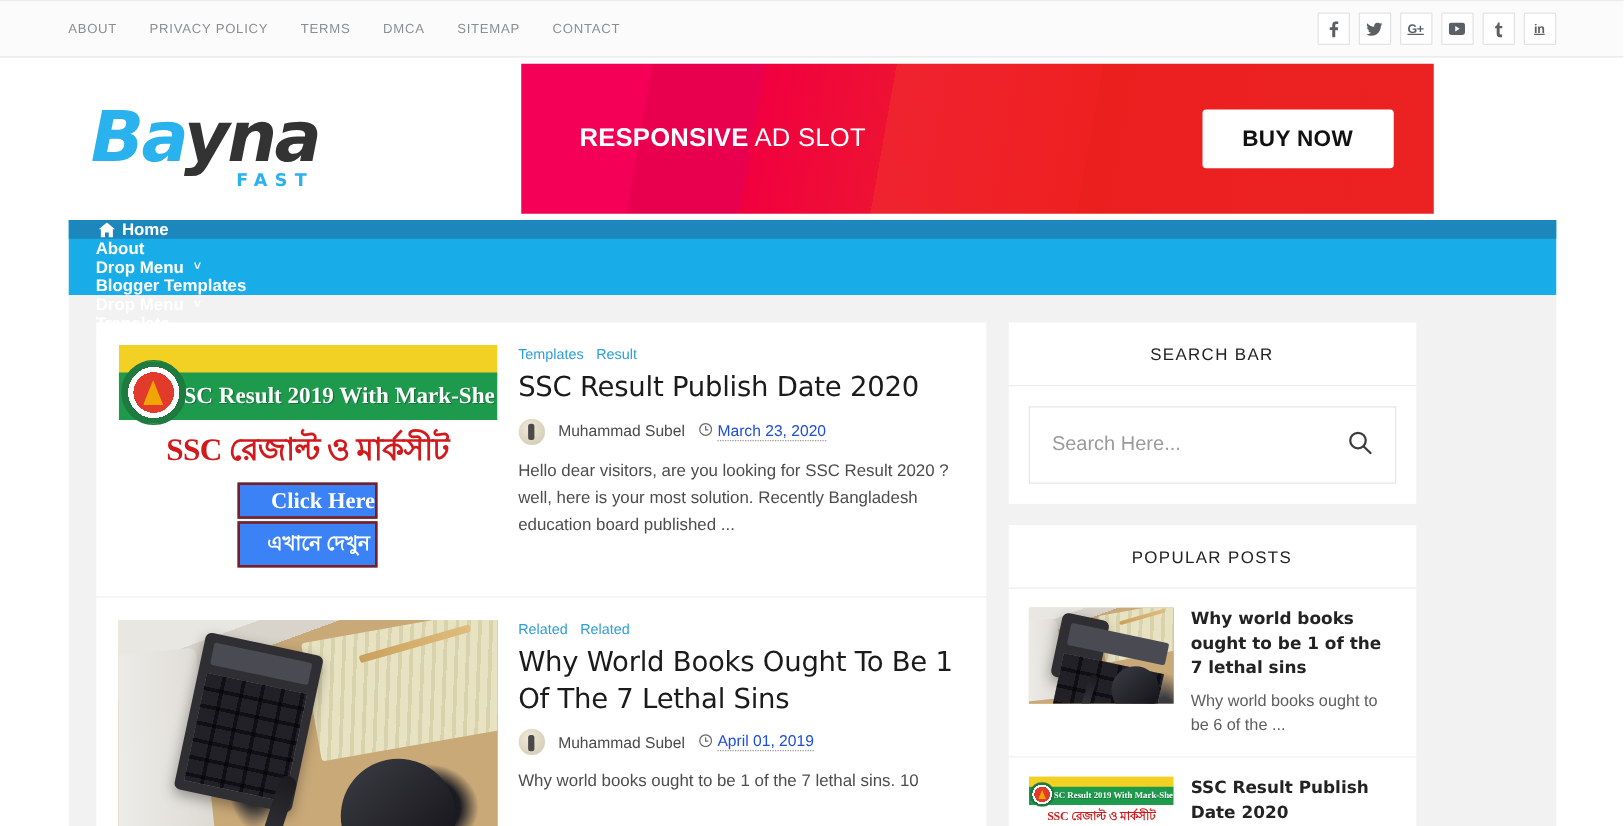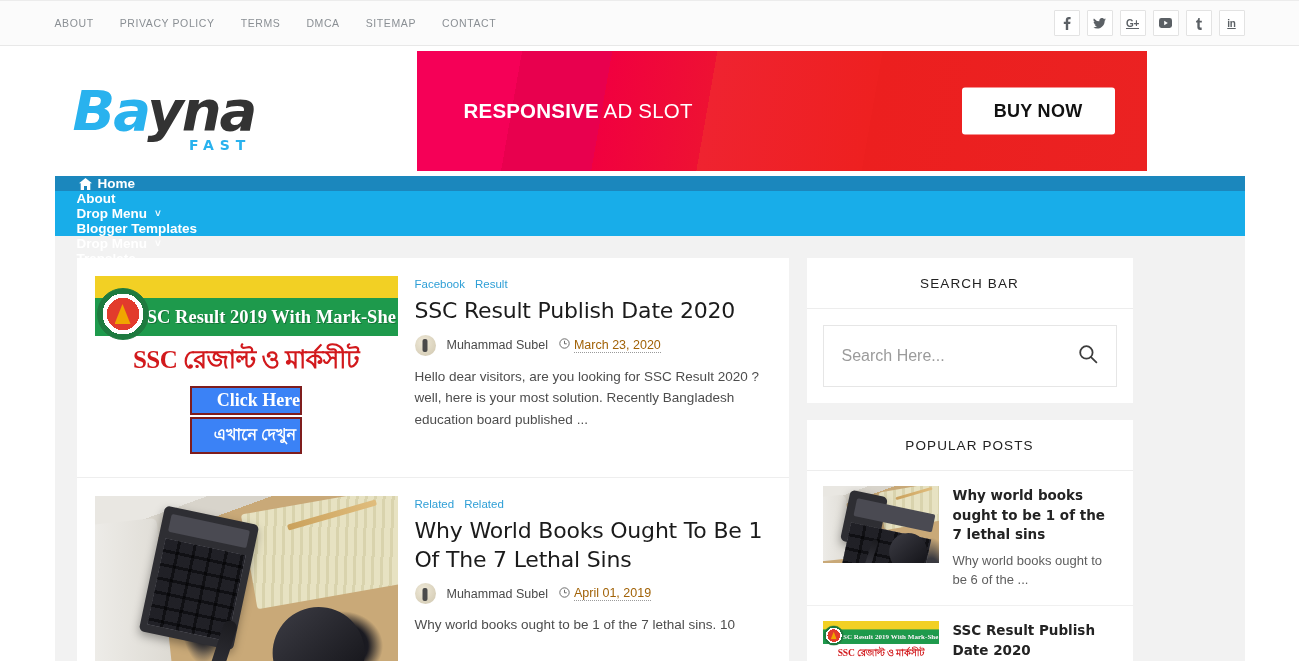--- a/index.html
+++ b/index.html
@@ -216,21 +216,21 @@
   .avatar {
     width: 21px; height: 21px; border-radius: 50%;
     background: radial-gradient(circle at 40% 35%, #efe9d8, #cfc6ae);
     position: relative; overflow:hidden; flex: 0 0 21px;
   }
   .avatar:after{
     content:""; position:absolute; left:50%; top:22%; transform:translateX(-50%);
     width: 5px; height: 13px; background:#4a4a4a; border-radius:2px;
   }
   .meta-author { font-size: 12.5px; color:#4a4a4a; }
-  .meta-date { font-size: 12.5px; color:#a16207; display:flex; align-items:center; gap:4px;justify-content:flex-end; }
+  .meta-date { font-size: 12.5px; color:#1d4ed8; display:flex; align-items:center; gap:4px;justify-content:flex-end; }
   .meta-date .dt { border-bottom: 1px dotted #9a9a9a; }
   .post-snippet { font-size: 13.5px; line-height: 1.62; color:#4d4d4d; }
 
   
   .widget { background:#ffffff; margin-bottom: 17px; }
   .widget-head {
     text-align:center; padding: 18px 0 17px;
     border-bottom: 1px solid #ededed;
   }
   .widget-head h3 {
@@ -370,21 +370,21 @@
               <span>SSC Result 2019 With Mark-She</span>
             </div>
             <div class="ssc-seal"></div>
             <div class="ssc-bn">SSC রেজাল্ট ও মার্কসীট</div>
             <div class="ssc-btn1">Click Here</div>
             <div class="ssc-btn2">এখানে দেখুন</div>
           </div>
         </div>
         <div class="post-body">
           <div class="labels">
-            <a href="#">Facebook</a>
+            <a href="#">Templates</a>
             <a href="#">Result</a>
           </div>
           <h2 class="post-title">SSC Result Publish Date 2020</h2>
           <div class="post-meta">
             <span class="avatar"></span>
             <span class="meta-author">Muhammad Subel</span>
             <span class="meta-date">
               <span>
                 <svg width="11" height="11" viewBox="0 0 11 11">
                     <circle cx="5.5" cy="5.5" r="4.7" fill="none" stroke="#6b6b6b" stroke-width="1"></circle>

